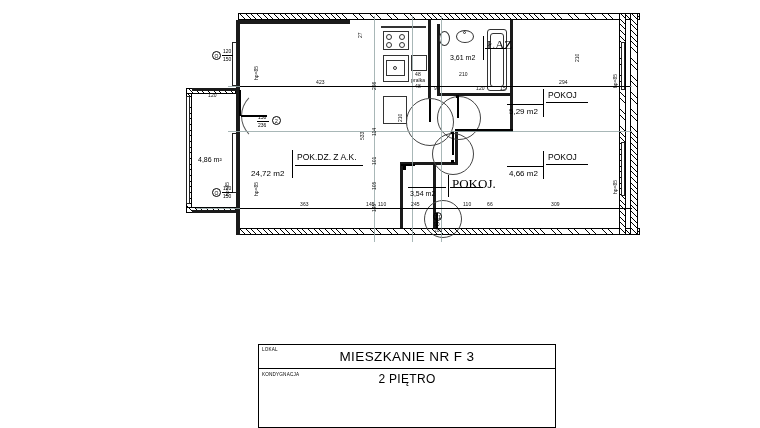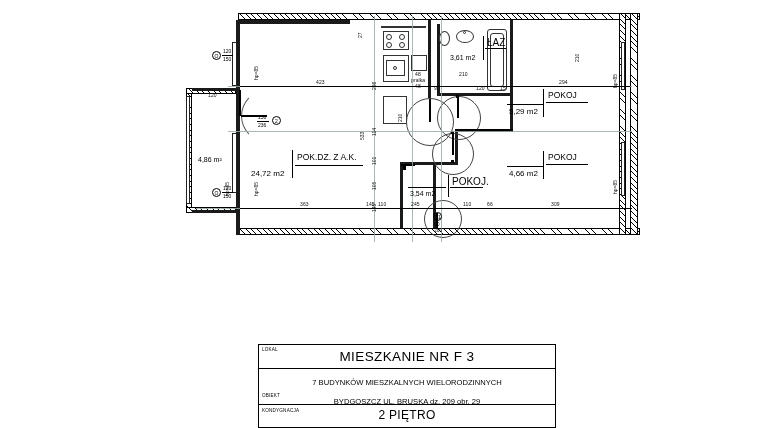--- a/index.html
+++ b/index.html
@@ -18,21 +18,21 @@
   
   .dim{position:absolute;font-size:5px;letter-spacing:.1px;
        color:#111;white-space:nowrap;line-height:1;}
   .dimv{position:absolute;font-size:5px;color:#111;white-space:nowrap;
         line-height:1;transform-origin:0 0;transform:rotate(-90deg);}
   .dimline{position:absolute;background:#000;height:0.5px;}
 
   
   .rname{position:absolute;font-size:8.5px;white-space:nowrap;color:#000;
          line-height:1;}
-  .rname.small{font-size:10px;}
+  .rname.small{font-size:13px;font-family:Liberation Serif, serif;}
   .rarea{position:absolute;font-size:8px;white-space:nowrap;color:#000;
          line-height:1;}
   .rarea.small{font-size:7px;}
   .uline{position:absolute;background:#000;height:0.6px;}
   .vline{position:absolute;background:#000;width:0.6px;}
 
   
   .marker{position:absolute;width:9px;height:9px;border:0.7px solid #000;
           border-radius:50%;box-sizing:border-box;
           font-size:5px;line-height:8px;text-align:center;color:#000;}
@@ -244,24 +244,19 @@
   <div class="marker" style="left:272px;top:116px;">2</div>
   <div class="mfrac" style="left:258px;top:115px;">158</div>
   <div class="dimline" style="left:257px;top:121px;width:12px;"></div>
   <div class="mfrac" style="left:258px;top:123px;">236</div>
 
   <div id="titleblock">
     <div class="tb-row" id="tb-r1">
       <span class="tb-key">LOKAL</span>
       <div class="tb-val">MIESZKANIE NR F  3</div>
     </div>
-    <div class="tb-row" id="tb-r2">
-      <span class="tb-key">OBIEKT</span>
-      <div class="tb-val">7 BUDYNKÓW MIESZKALNYCH WIELORODZINNYCH</div>
-      <div class="tb-val">BYDGOSZCZ UL. BRUSKA dz. 209 obr. 29</div>
-    </div>
     <div class="tb-row" id="tb-r3">
       <span class="tb-key">KONDYGNACJA</span>
       <div class="tb-val">2 PIĘTRO</div>
     </div>
   </div>
 
 </div>
 
 </body></html>

